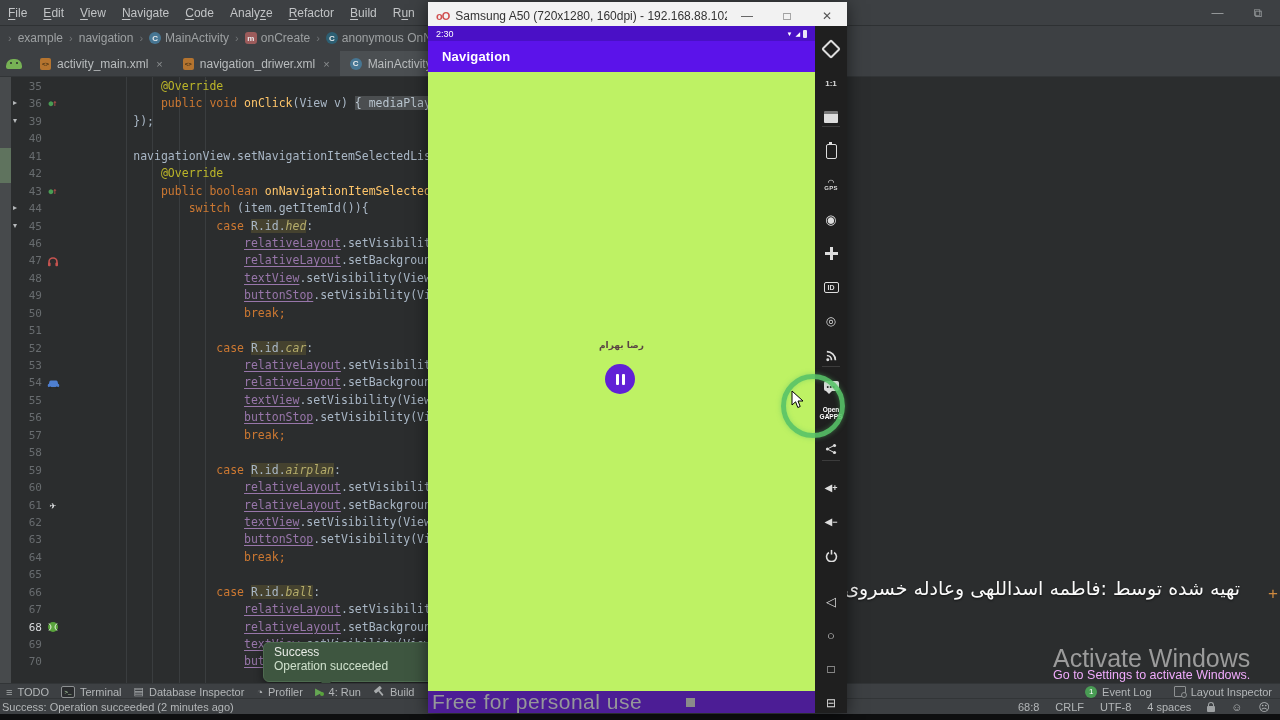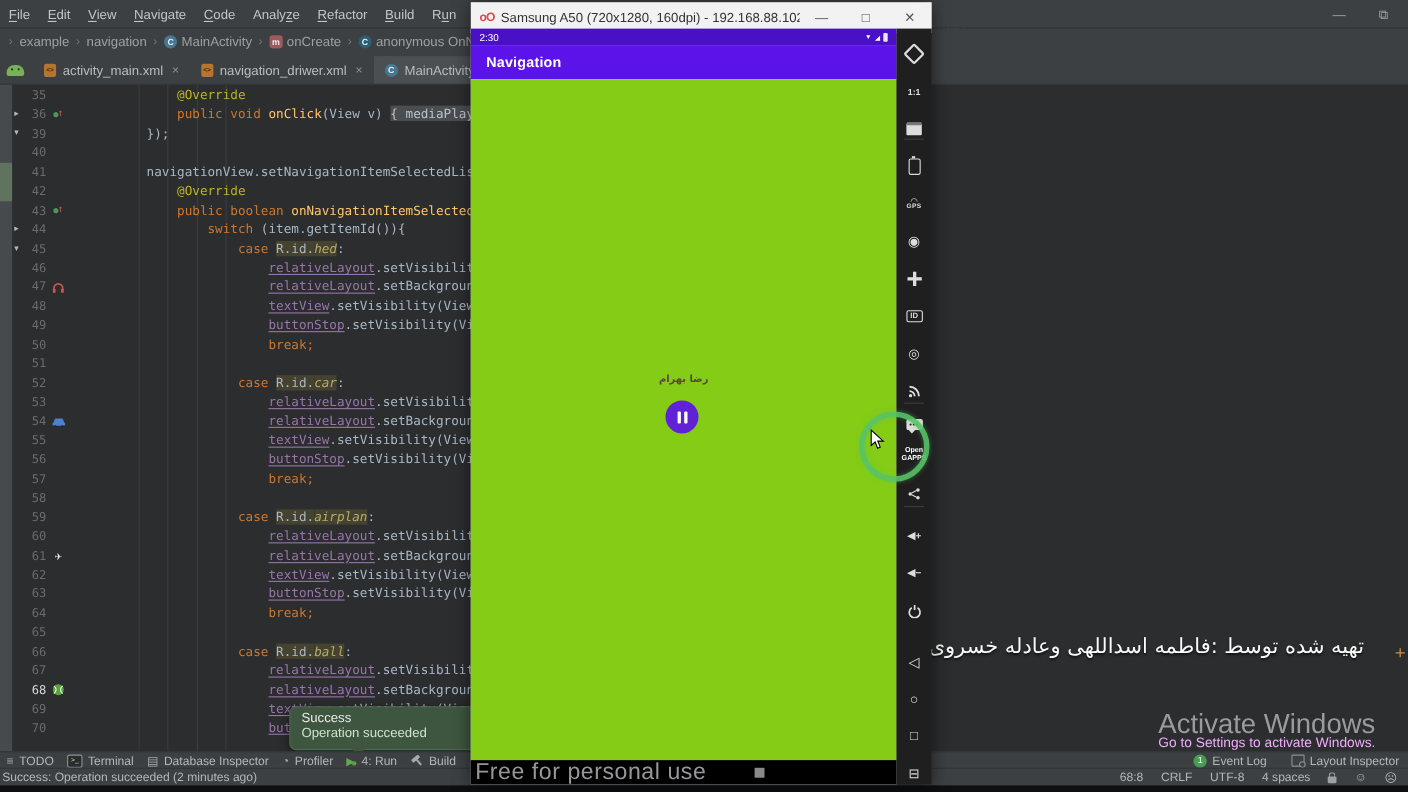--- a/index.html
+++ b/index.html
@@ -106,27 +106,27 @@
   #emu-title-text{font-size:12px;color:#333;white-space:nowrap;overflow:hidden;}
   #emu-tb-controls{margin-left:auto;display:flex;color:#555;}
   #emu-tb-controls span{width:40px;text-align:center;font-size:12px;}
   #emu-body{position:absolute;left:0;top:24px;width:419px;height:687px;display:flex;}
   #emu-screen{width:387px;display:flex;flex-direction:column;background:#fff;}
   #emu-status{height:15px;display:flex;align-items:center;color:#fff;font-size:9px;padding:0 8px;flex:none;}
   #emu-status .sicons{margin-left:auto;display:flex;gap:3px;align-items:center;font-size:6px;}
   .batt-sm{width:4px;height:8px;background:#e9e4f7;border-radius:1px;}
   #emu-action{height:31px;display:flex;align-items:center;color:#fff;font-size:13px;font-weight:600;
       letter-spacing:.2px;padding-left:14px;flex:none;}
-  #emu-white{flex:1;position:relative;background:#84cc16;}
+  #emu-white{flex:1;position:relative;background:#bef264;}
   #song-label{position:absolute;left:0;right:0;top:268px;text-align:center;font-size:9px;color:#5a4444;
       font-family:"DejaVu Sans",sans-serif;font-weight:bold;}
   #pause-btn{position:absolute;left:177px;top:292px;width:30px;height:30px;border-radius:50%;
       display:flex;align-items:center;justify-content:center;gap:3px;}
   #pause-btn .bar{width:3px;height:11px;background:#fff;border-radius:1px;}
-  #emu-watermark{height:22px;background:#000000;display:flex;align-items:center;flex:none;position:relative;}
+  #emu-watermark{height:22px;background:#4c1d95;display:flex;align-items:center;flex:none;position:relative;}
   #watermark-text{color:#95979a;font-size:21px;letter-spacing:.5px;padding-left:4px;white-space:nowrap;}
   #watermark-sq{position:absolute;left:258px;top:7px;width:9px;height:9px;background:#8a8a8a;}
   #geny-sidebar{width:32px;background:#1f1f1f;position:relative;}
   .gy{position:absolute;left:0;right:0;display:flex;align-items:center;justify-content:center;color:#ddd;height:22px;}
   .gy-div{position:absolute;left:7px;width:18px;height:1px;background:#3c3c3c;}
   .diam{width:10px;height:10px;border:2px solid #ddd;transform:rotate(45deg);border-radius:2px;display:inline-block;}
   .clapico{width:14px;height:9px;background:#ddd;border-top:3px solid #777;display:inline-block;border-radius:1px;}
   .batico{width:9px;height:13px;border:1.5px solid #ddd;border-radius:2px;position:relative;display:inline-block;}
   .batico::before{content:"";position:absolute;left:2px;top:-3px;width:3px;height:2px;background:#ddd;}
   .gpsico{display:flex;flex-direction:column;align-items:center;line-height:.7;}

